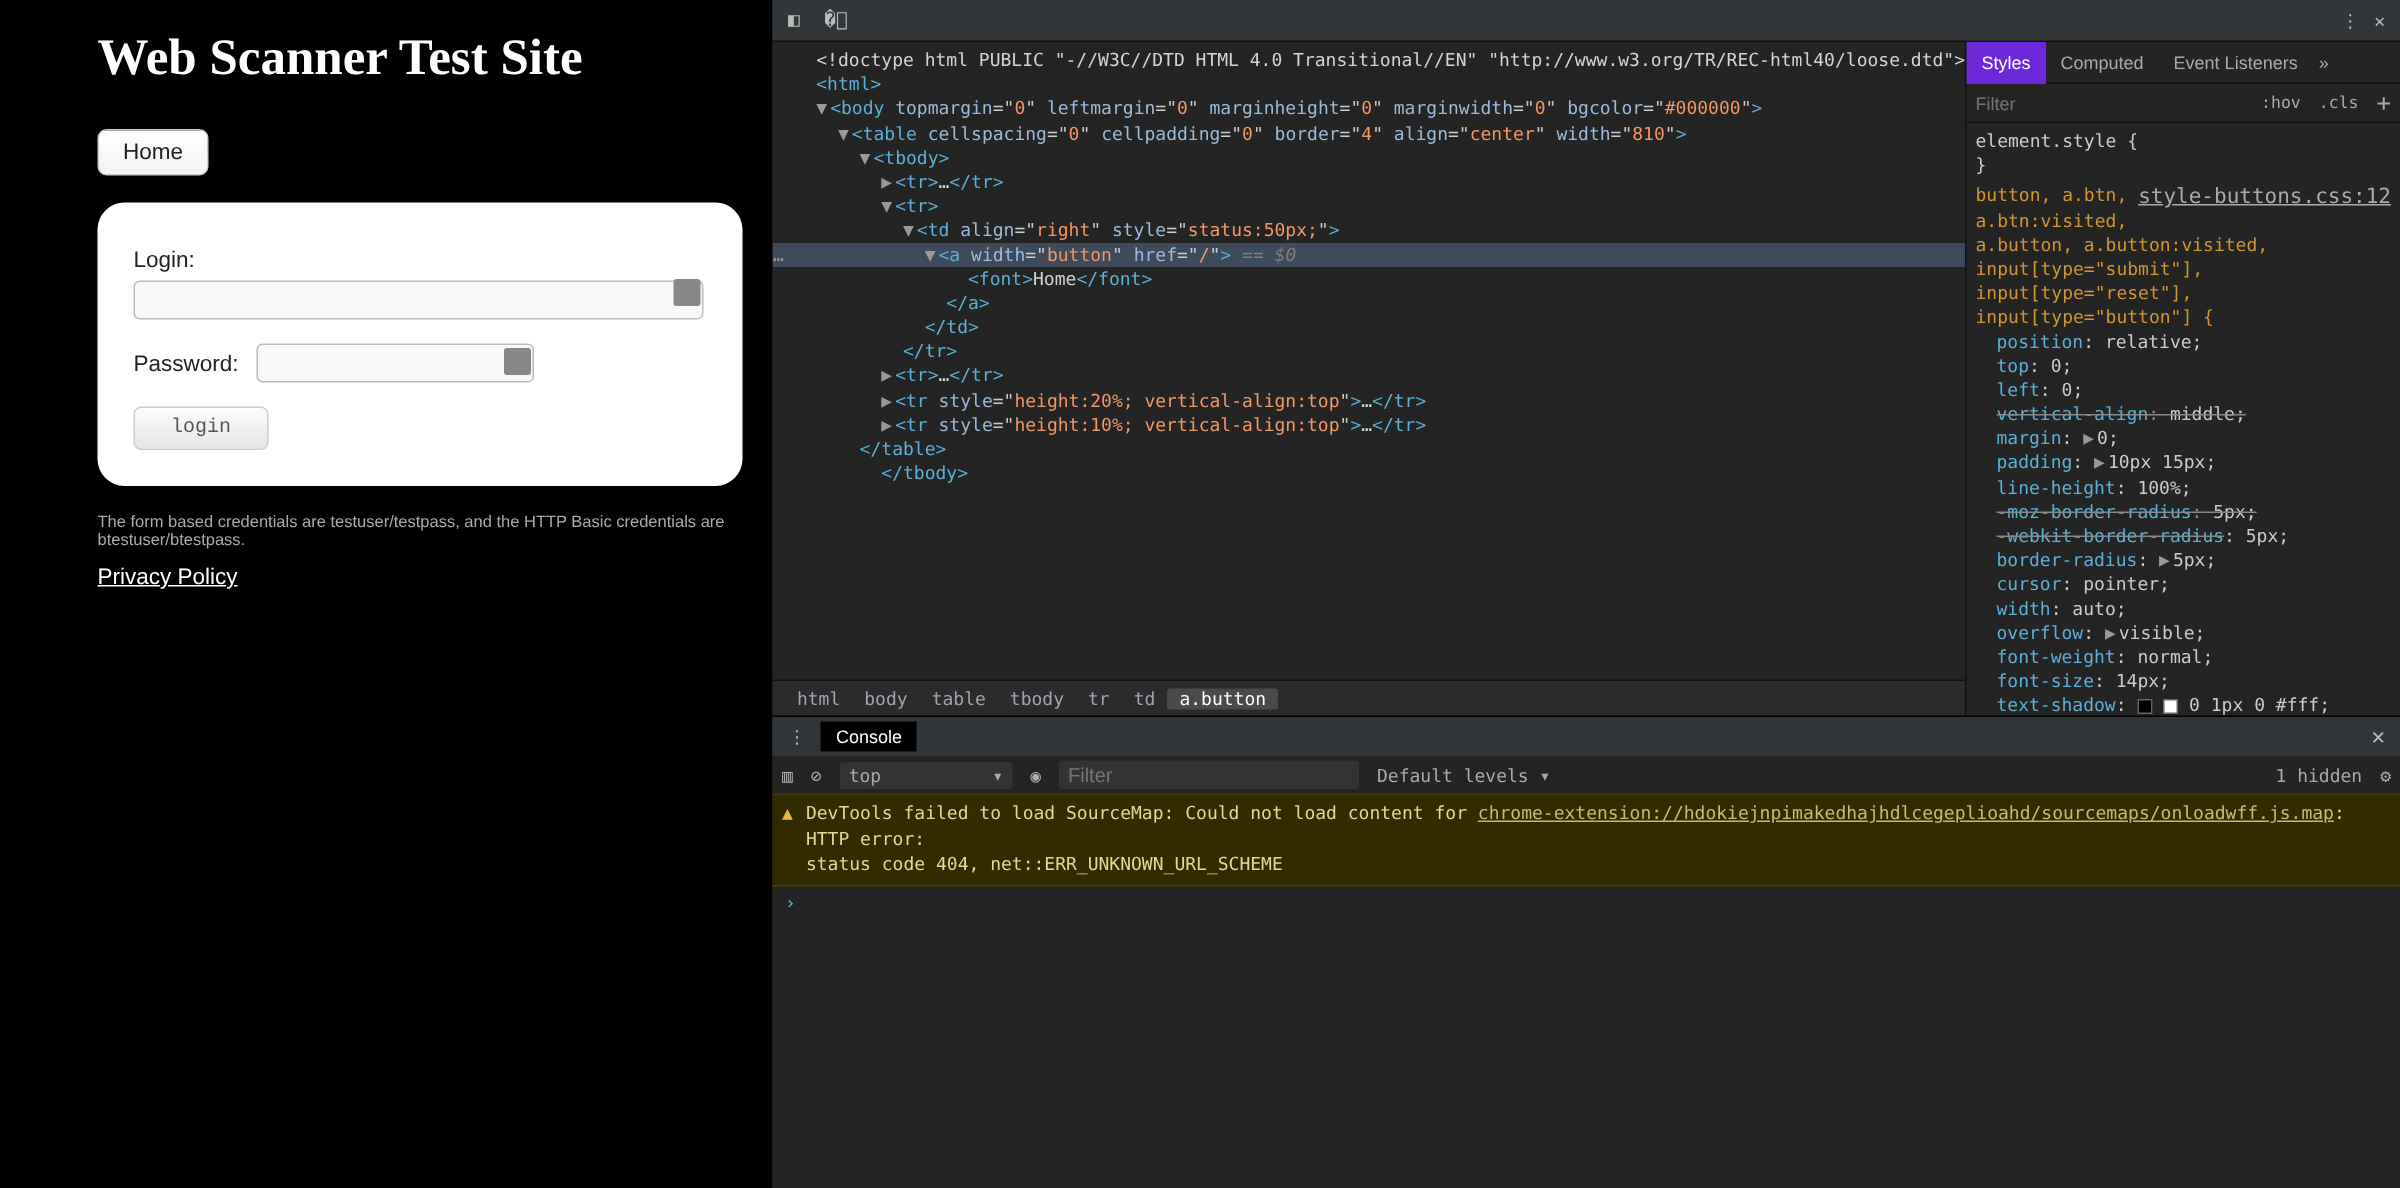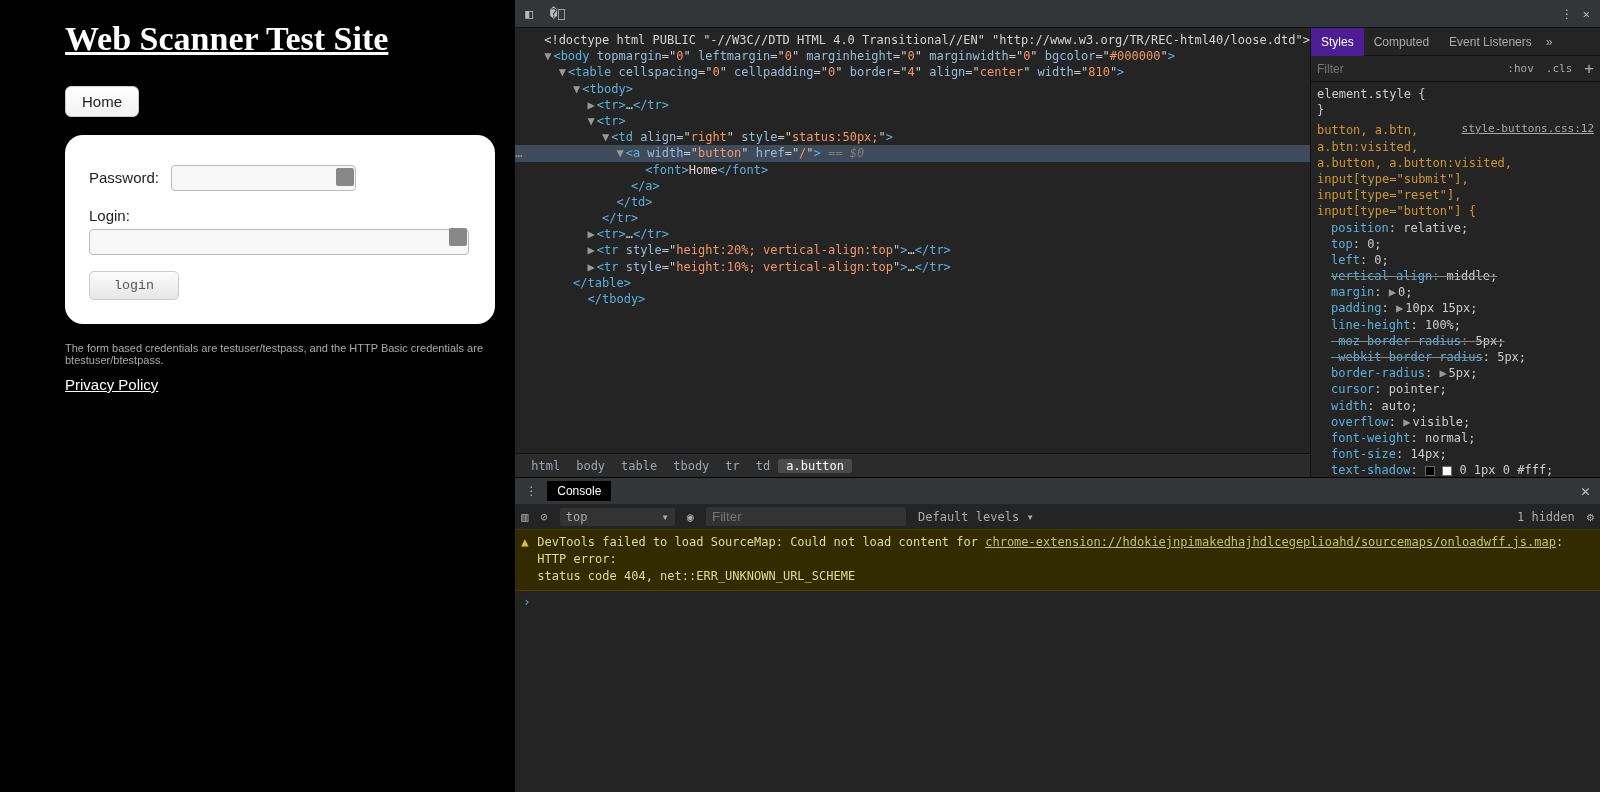--- a/index.html
+++ b/index.html
@@ -16,21 +16,20 @@
   width: 567px;
   height: 100%;
   background: #000;
   padding: 20px 0 0 65px;
 }
 .site-title {
   font-size: 34px;
   font-weight: bold;
   margin-bottom: 28px;
   font-family: Georgia, serif;
-  text-decoration: underline;
 }
 .home-btn {
   display: inline-block;
   background: linear-gradient(#fff,#f2f2f2);
   color: #222;
   border: 1px solid #ccc;
   border-radius: 6px;
   padding: 6px 16px;
   font-size: 15px;
   margin-bottom: 18px;
@@ -135,21 +134,21 @@
 }
 .styles-tabs {
   height: 28px;
   display: flex;
   align-items: center;
   border-bottom: 1px solid #111;
   font-family: -apple-system,Helvetica,Arial,sans-serif;
   font-size: 12px;
 }
 .styles-tabs .stab { padding: 0 10px; line-height: 28px; cursor: pointer; color: #aaa; }
-.styles-tabs .stab.active { background: #4c1d95; color: #fff; }
+.styles-tabs .stab.active { background: #6d28d9; color: #fff; }
 .styles-tabs .more { margin-left: 4px; color: #aaa; }
 .filter-row {
   height: 26px;
   display: flex;
   align-items: center;
   border-bottom: 1px solid #111;
 }
 .filter-row input {
   flex: 1;
   background: transparent;
@@ -161,21 +160,21 @@
 .filter-row .hov, .filter-row .cls, .filter-row .plus {
   padding: 0 6px;
   color: #aaa;
   font-size: 11px;
   cursor: pointer;
 }
 .filter-row .plus { font-size: 16px; }
 .styles-body { flex: 1; overflow: hidden; padding: 4px 6px; line-height: 1.35; font-size: 12px; }
 .el-style { color: #ccc; }
 .selector { color: #d0962f; }
-.src-link { color: #aaa; float: right; text-decoration: underline; font-size: 11px; }
+.src-link { color: #aaa; float: right; text-decoration: underline; font-size: 14px; }
 .prop { color: #5db0d7; }
 .val { color: #ccc; }
 .strike { text-decoration: line-through; color: #888; }
 .tri { color: #999; display:inline-block; margin-right: 2px; }
 .swatch { display: inline-block; width: 10px; height: 10px; border: 1px solid #666; vertical-align: middle; }
 .console-drawer { height: 315px; border-top: 1px solid #000; display: flex; flex-direction: column; background: #242424; }
 .console-hdr {
   height: 26px;
   background: #333639;
   display: flex;
@@ -220,31 +219,31 @@
 }
 .input-wrap { position: relative; display: inline-block; }
 </style>
 </head>
 <body>
 
 <div class="left-pane">
   <div class="site-title">Web Scanner Test Site</div>
   <div class="home-btn">Home</div>
   <div class="login-card">
+    <div class="form-row">
+      <label>Login:</label><br>
+      <span class="input-wrap">
+        <input class="login-input" style="">
+        <span class="input-badge" style="background:#888"></span>
+      </span>
+    </div>
     <div class="form-row pw-row">
       <label>Password:</label>
       <span class="input-wrap">
         <input type="password" class="pass-input" style="">
-        <span class="input-badge" style="background:#888"></span>
-      </span>
-    </div>
-    <div class="form-row">
-      <label>Login:</label><br>
-      <span class="input-wrap">
-        <input class="login-input" style="">
         <span class="input-badge" style="background:#888"></span>
       </span>
     </div>
     <button class="login-btn">login</button>
   </div>
   <div class="cred-text">The form based credentials are testuser/testpass, and the HTTP Basic credentials are btestuser/btestpass.</div>
   <a href="#" class="pp-link">Privacy Policy</a>
 </div>
 
 <div class="right-pane">
@@ -254,20 +253,21 @@
     <span class="spacer"></span>
     <span class="right-icons">
       <span>⋮</span>
       <span>✕</span>
     </span>
   </div>
   <div class="dt-main">
     <div class="dom-col">
       <div class="dom-tree" id="dom-tree">
           <div class="ln">    <span class="txt">&lt;!doctype html PUBLIC "-//W3C//DTD HTML 4.0 Transitional//EN" "http://www.w3.org/TR/REC-html40/loose.dtd"&gt;</span></div>
+          <div class="ln">    <span class="tag">&lt;html&gt;</span></div>
           <div class="ln">    <span class="tri">▼</span><span class="tag">&lt;body</span> <span class="attr">topmargin</span>="<span class="str">0</span>" <span class="attr">leftmargin</span>="<span class="str">0</span>" <span class="attr">marginheight</span>="<span class="str">0</span>" <span class="attr">marginwidth</span>="<span class="str">0</span>" <span class="attr">bgcolor</span>="<span class="str">#000000</span>"<span class="tag">&gt;</span></div>
           <div class="ln">      <span class="tri">▼</span><span class="tag">&lt;table</span> <span class="attr">cellspacing</span>="<span class="str">0</span>" <span class="attr">cellpadding</span>="<span class="str">0</span>" <span class="attr">border</span>="<span class="str">4</span>" <span class="attr">align</span>="<span class="str">center</span>" <span class="attr">width</span>="<span class="str">810</span>"<span class="tag">&gt;</span></div>
           <div class="ln">        <span class="tri">▼</span><span class="tag">&lt;tbody&gt;</span></div>
           <div class="ln">          <span class="tri">▶</span><span class="tag">&lt;tr&gt;</span><span class="txt">…</span><span class="tag">&lt;/tr&gt;</span></div>
           <div class="ln">          <span class="tri">▼</span><span class="tag">&lt;tr&gt;</span></div>
           <div class="ln">            <span class="tri">▼</span><span class="tag">&lt;td</span> <span class="attr">align</span>="<span class="str">right</span>" <span class="attr">style</span>="<span class="str">status:50px;</span>"<span class="tag">&gt;</span></div>
           <div class="ln sel-line"><span class="dots">…</span>              <span class="tri">▼</span><span class="tag">&lt;a</span> <span class="attr">width</span>="<span class="str">button</span>" <span class="attr">href</span>="<span class="str">/</span>"<span class="tag">&gt;</span> <span class="eq0">== $0</span></div>
           <div class="ln">                  <span class="tag">&lt;font&gt;</span><span class="txt">Home</span><span class="tag">&lt;/font&gt;</span></div>
           <div class="ln">                <span class="tag">&lt;/a&gt;</span></div>
           <div class="ln">              <span class="tag">&lt;/td&gt;</span></div>

